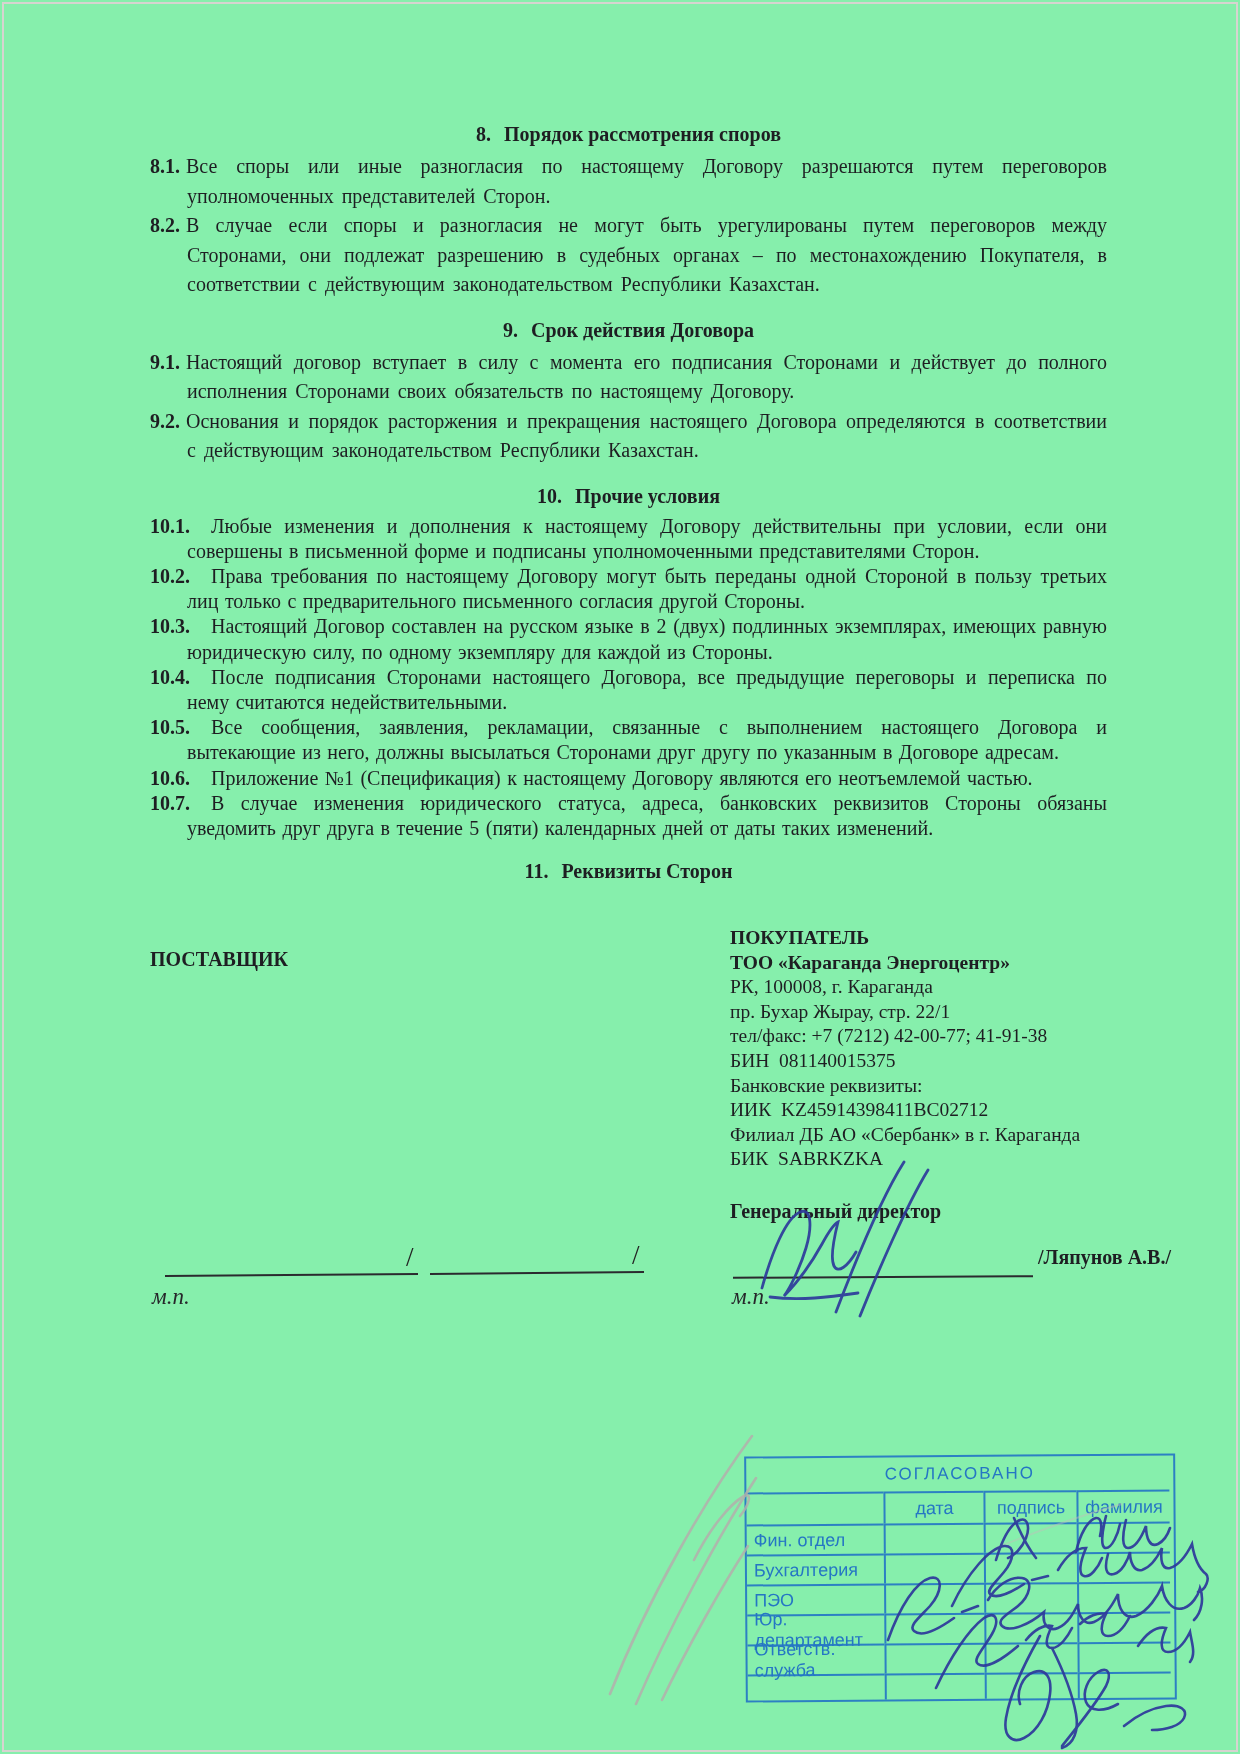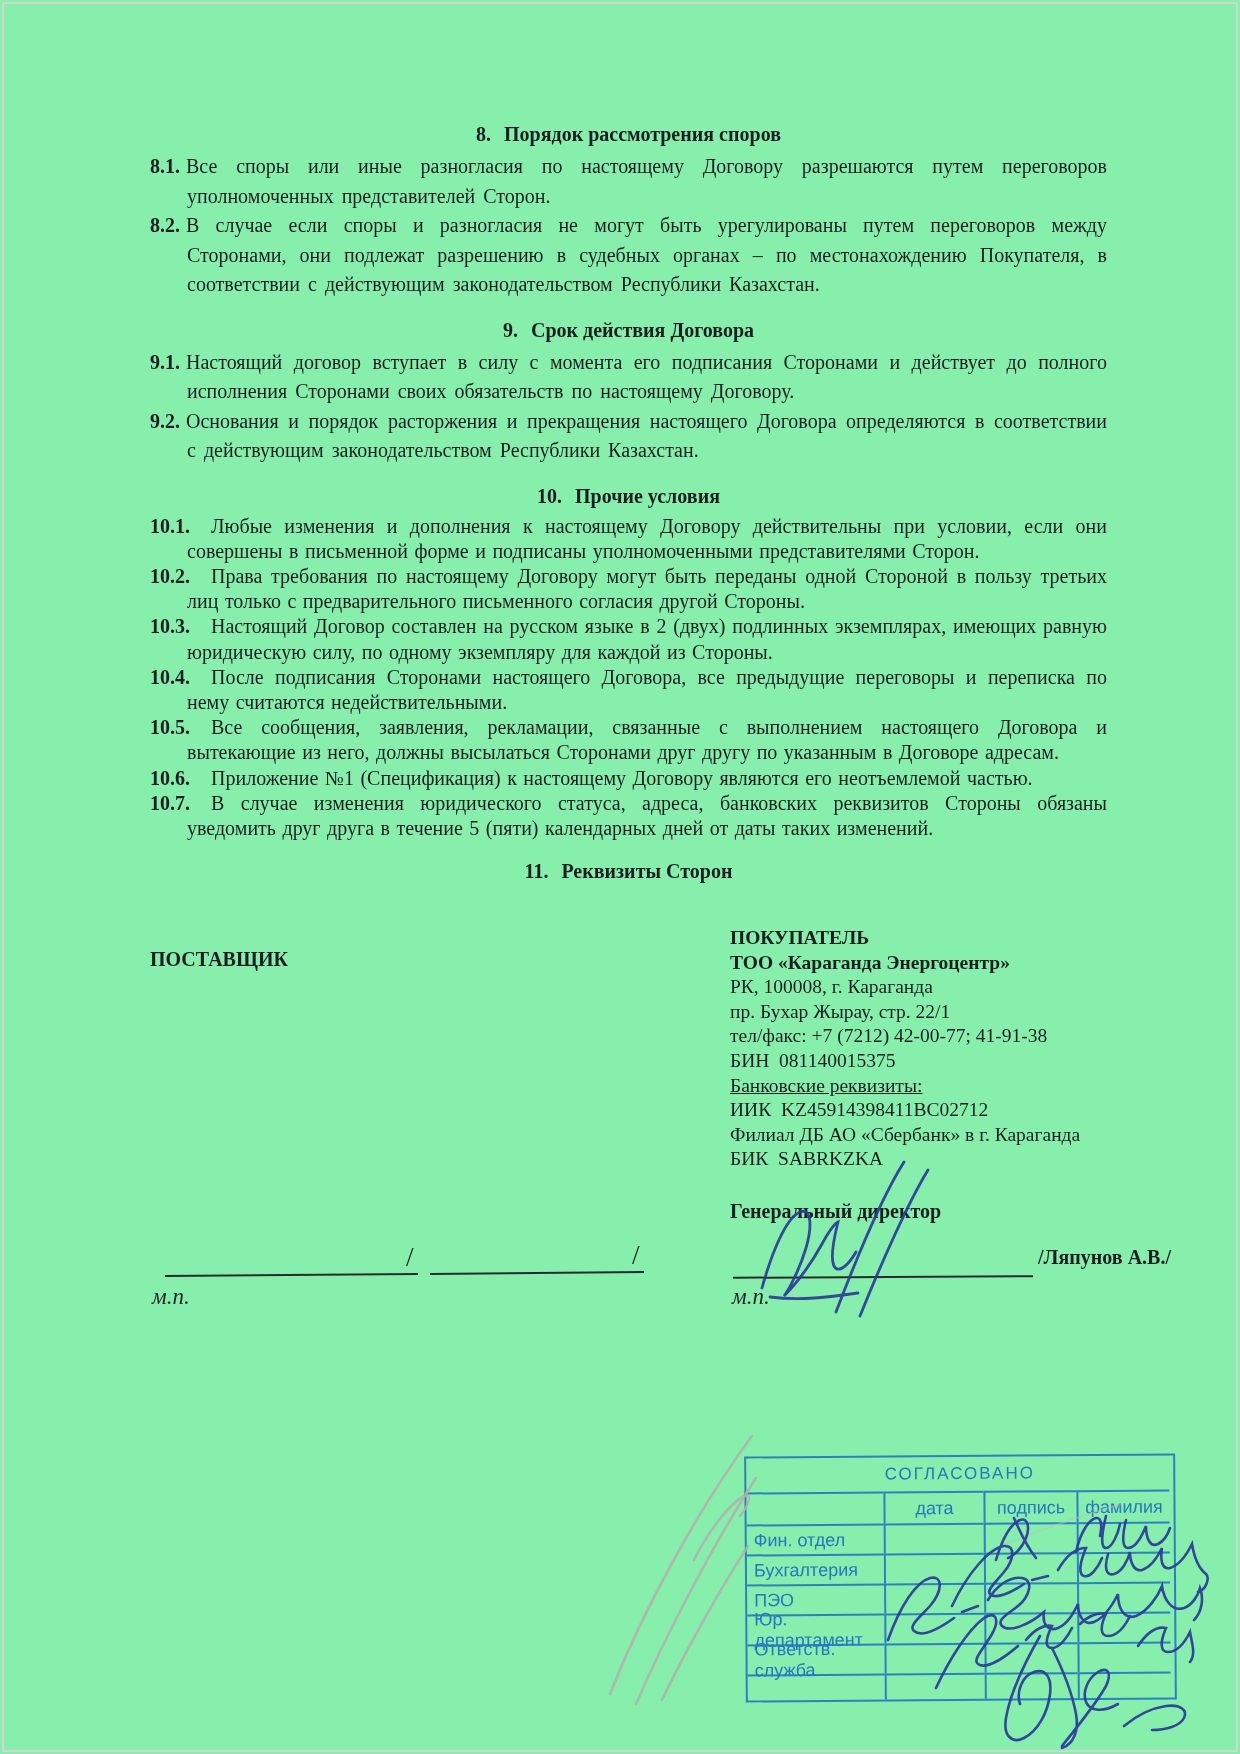--- a/index.html
+++ b/index.html
@@ -16,21 +16,21 @@
         margin-left:37px;text-indent:-37px;}
   .para.tight{line-height:25.2px;word-spacing:1.5px;}
   .pnum{font-weight:bold;padding-right:6px;}
   .pnum.wide{padding-right:21px;}
 
   
   .supplier-title{position:absolute;left:150px;top:928px;font-weight:bold;font-size:20px;margin-top:20px;}
   .buyer{position:absolute;left:730px;top:926px;width:440px;font-size:19.5px;line-height:24.6px;}
   .b-line{white-space:pre-wrap;}
   .b-bold{font-weight:bold;}
-  .b-underline{text-decoration:underline;}
+  .b-underline{}
   .director-title{position:absolute;left:730px;top:1200px;font-weight:bold;font-size:20px;}
 
   .sig-line{position:absolute;border-bottom:2.5px solid #2a2a2e;height:0;}
   .line-sup-1{left:165px;top:1274px;width:253px;transform:rotate(-0.5deg);}
   .line-sup-2{left:430px;top:1272px;width:214px;transform:rotate(-0.5deg);}
   .line-buy{left:733px;top:1276px;width:300px;transform:rotate(-0.3deg);}
   .slash{position:absolute;font-size:27px;color:#222;}
   .slash-1{left:406px;top:1242px;}
   .slash-2{left:632px;top:1240px;}
   .buyer-sig-name{position:absolute;left:1038px;top:1246px;font-weight:bold;font-size:20px;}

